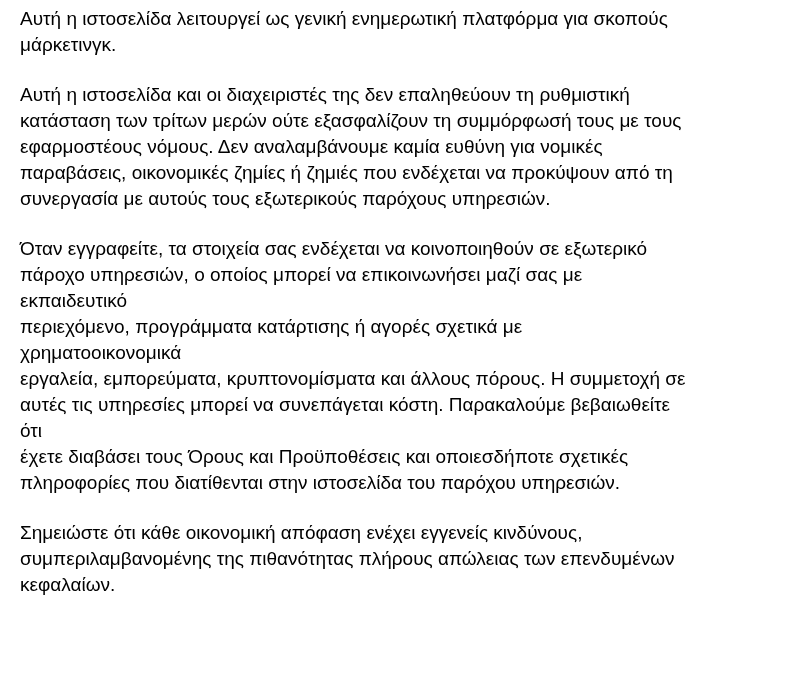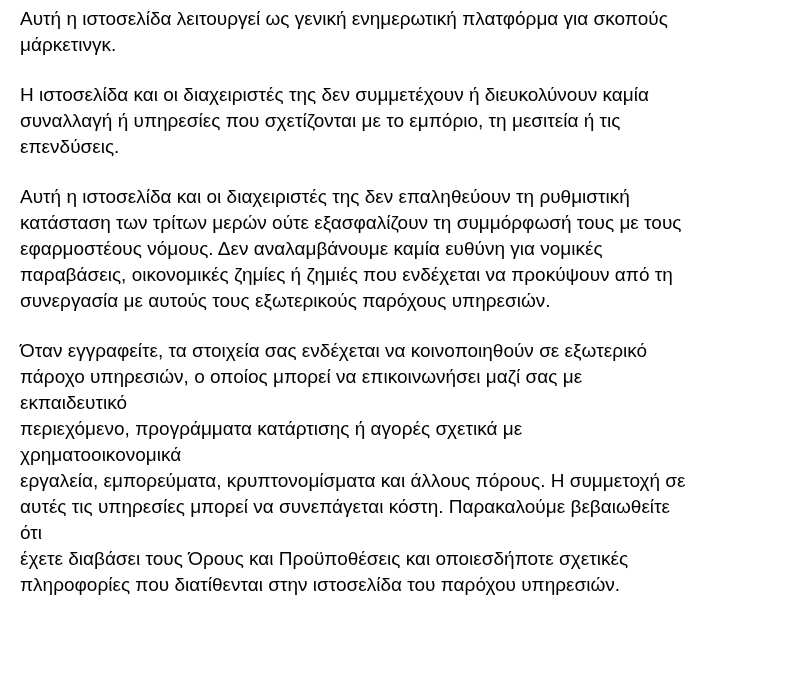--- a/index.html
+++ b/index.html
@@ -26,28 +26,28 @@
     white-space: pre-line; 
     letter-spacing: 0;
   }
 </style>
 </head>
 <body>
 
 <main class="doc">
   <p class="para">Αυτή η ιστοσελίδα λειτουργεί ως γενική ενημερωτική πλατφόρμα για σκοπούς
 μάρκετινγκ.</p>
-  <p class="para">Η ιστοσελίδα και οι διαχειριστές της δεν συμμετέχουν ή διευκολύνουν καμία
-συναλλαγή ή υπηρεσίες που σχετίζονται με το εμπόριο, τη μεσιτεία ή τις
-επενδύσεις.</p>
   <p class="para">Αυτή η ιστοσελίδα και οι διαχειριστές της δεν επαληθεύουν τη ρυθμιστική
 κατάσταση των τρίτων μερών ούτε εξασφαλίζουν τη συμμόρφωσή τους με τους
 εφαρμοστέους νόμους. Δεν αναλαμβάνουμε καμία ευθύνη για νομικές
 παραβάσεις, οικονομικές ζημίες ή ζημιές που ενδέχεται να προκύψουν από τη
 συνεργασία με αυτούς τους εξωτερικούς παρόχους υπηρεσιών.</p>
   <p class="para">Όταν εγγραφείτε, τα στοιχεία σας ενδέχεται να κοινοποιηθούν σε εξωτερικό
 πάροχο υπηρεσιών, ο οποίος μπορεί να επικοινωνήσει μαζί σας με εκπαιδευτικό
 περιεχόμενο, προγράμματα κατάρτισης ή αγορές σχετικά με χρηματοοικονομικά
 εργαλεία, εμπορεύματα, κρυπτονομίσματα και άλλους πόρους. Η συμμετοχή σε
 αυτές τις υπηρεσίες μπορεί να συνεπάγεται κόστη. Παρακαλούμε βεβαιωθείτε ότι
 έχετε διαβάσει τους Όρους και Προϋποθέσεις και οποιεσδήποτε σχετικές
 πληροφορίες που διατίθενται στην ιστοσελίδα του παρόχου υπηρεσιών.</p>
+  <p class="para">Σημειώστε ότι κάθε οικονομική απόφαση ενέχει εγγενείς κινδύνους,
+συμπεριλαμβανομένης της πιθανότητας πλήρους απώλειας των επενδυμένων
+κεφαλαίων.</p>
 </main>
 
 </body></html>

